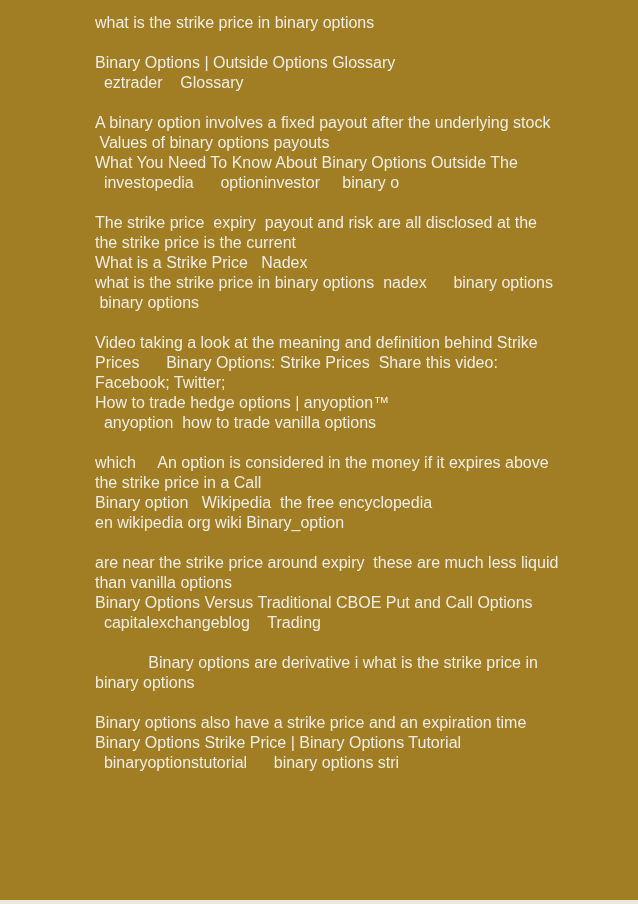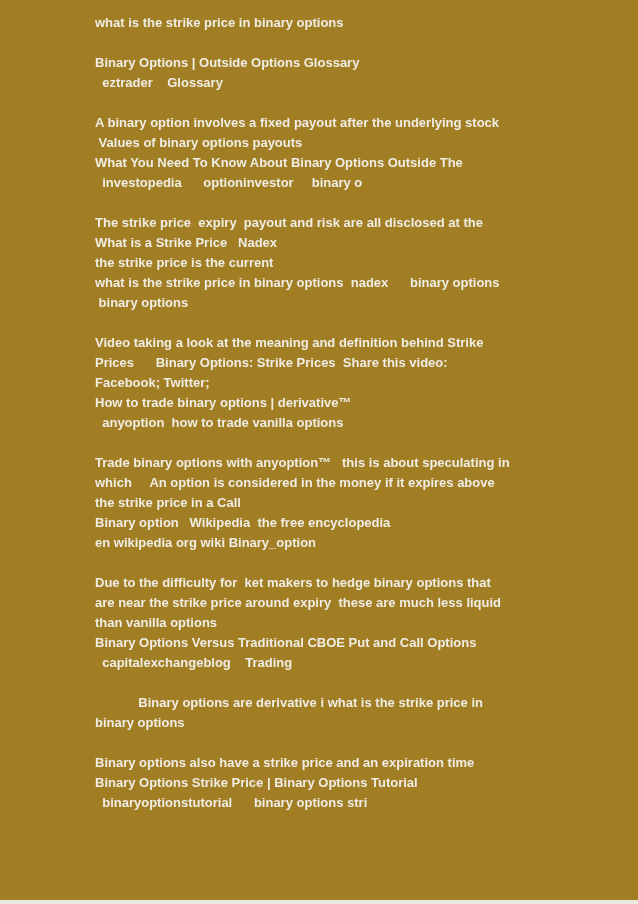--- a/index.html
+++ b/index.html
@@ -17,22 +17,21 @@
     width: 638px;
     height: 904px;
     background: var(--bg, #a17e23);
   }
   .text-block {
     position: absolute;
     top: 13px;
     left: 95px;
     right: 10px;
     color: var(--fg, #f0ede5);
-    font-size: 13px;
-    font-weight: bold;
+    font-size: 16px;
   }
   .line {
     height: 20px;
     line-height: 20px;
     white-space: pre;
     overflow: hidden;
   }
   .footer-strip {
     position: absolute;
     left: 0;
@@ -51,38 +50,36 @@
       <div class="line"></div>
       <div class="line">Binary Options | Outside Options Glossary</div>
       <div class="line">  eztrader    Glossary</div>
       <div class="line"></div>
       <div class="line">A binary option involves a fixed payout after the underlying stock</div>
       <div class="line"> Values of binary options payouts</div>
       <div class="line">What You Need To Know About Binary Options Outside The</div>
       <div class="line">  investopedia      optioninvestor     binary o</div>
       <div class="line"></div>
       <div class="line">The strike price  expiry  payout and risk are all disclosed at the</div>
+      <div class="line">the strike price is the current</div>
       <div class="line">What is a Strike Price   Nadex</div>
-      <div class="line">the strike price is the current</div>
       <div class="line">what is the strike price in binary options  nadex      binary options</div>
       <div class="line"> binary options</div>
       <div class="line"></div>
       <div class="line">Video taking a look at the meaning and definition behind Strike</div>
       <div class="line">Prices      Binary Options: Strike Prices  Share this video:</div>
       <div class="line">Facebook; Twitter;</div>
-      <div class="line">How to trade binary options | derivative™</div>
+      <div class="line">How to trade hedge options | anyoption™</div>
       <div class="line">  anyoption  how to trade vanilla options</div>
       <div class="line"></div>
-      <div class="line">Trade binary options with anyoption™   this is about speculating in</div>
       <div class="line">which     An option is considered in the money if it expires above</div>
       <div class="line">the strike price in a Call</div>
       <div class="line">Binary option   Wikipedia  the free encyclopedia</div>
       <div class="line">en wikipedia org wiki Binary_option</div>
       <div class="line"></div>
-      <div class="line">Due to the difficulty for  ket makers to hedge binary options that</div>
       <div class="line">are near the strike price around expiry  these are much less liquid</div>
       <div class="line">than vanilla options</div>
       <div class="line">Binary Options Versus Traditional CBOE Put and Call Options</div>
       <div class="line">  capitalexchangeblog    Trading</div>
       <div class="line"></div>
       <div class="line">            Binary options are derivative i what is the strike price in</div>
       <div class="line">binary options</div>
       <div class="line"></div>
       <div class="line">Binary options also have a strike price and an expiration time</div>
       <div class="line">Binary Options Strike Price | Binary Options Tutorial</div>

